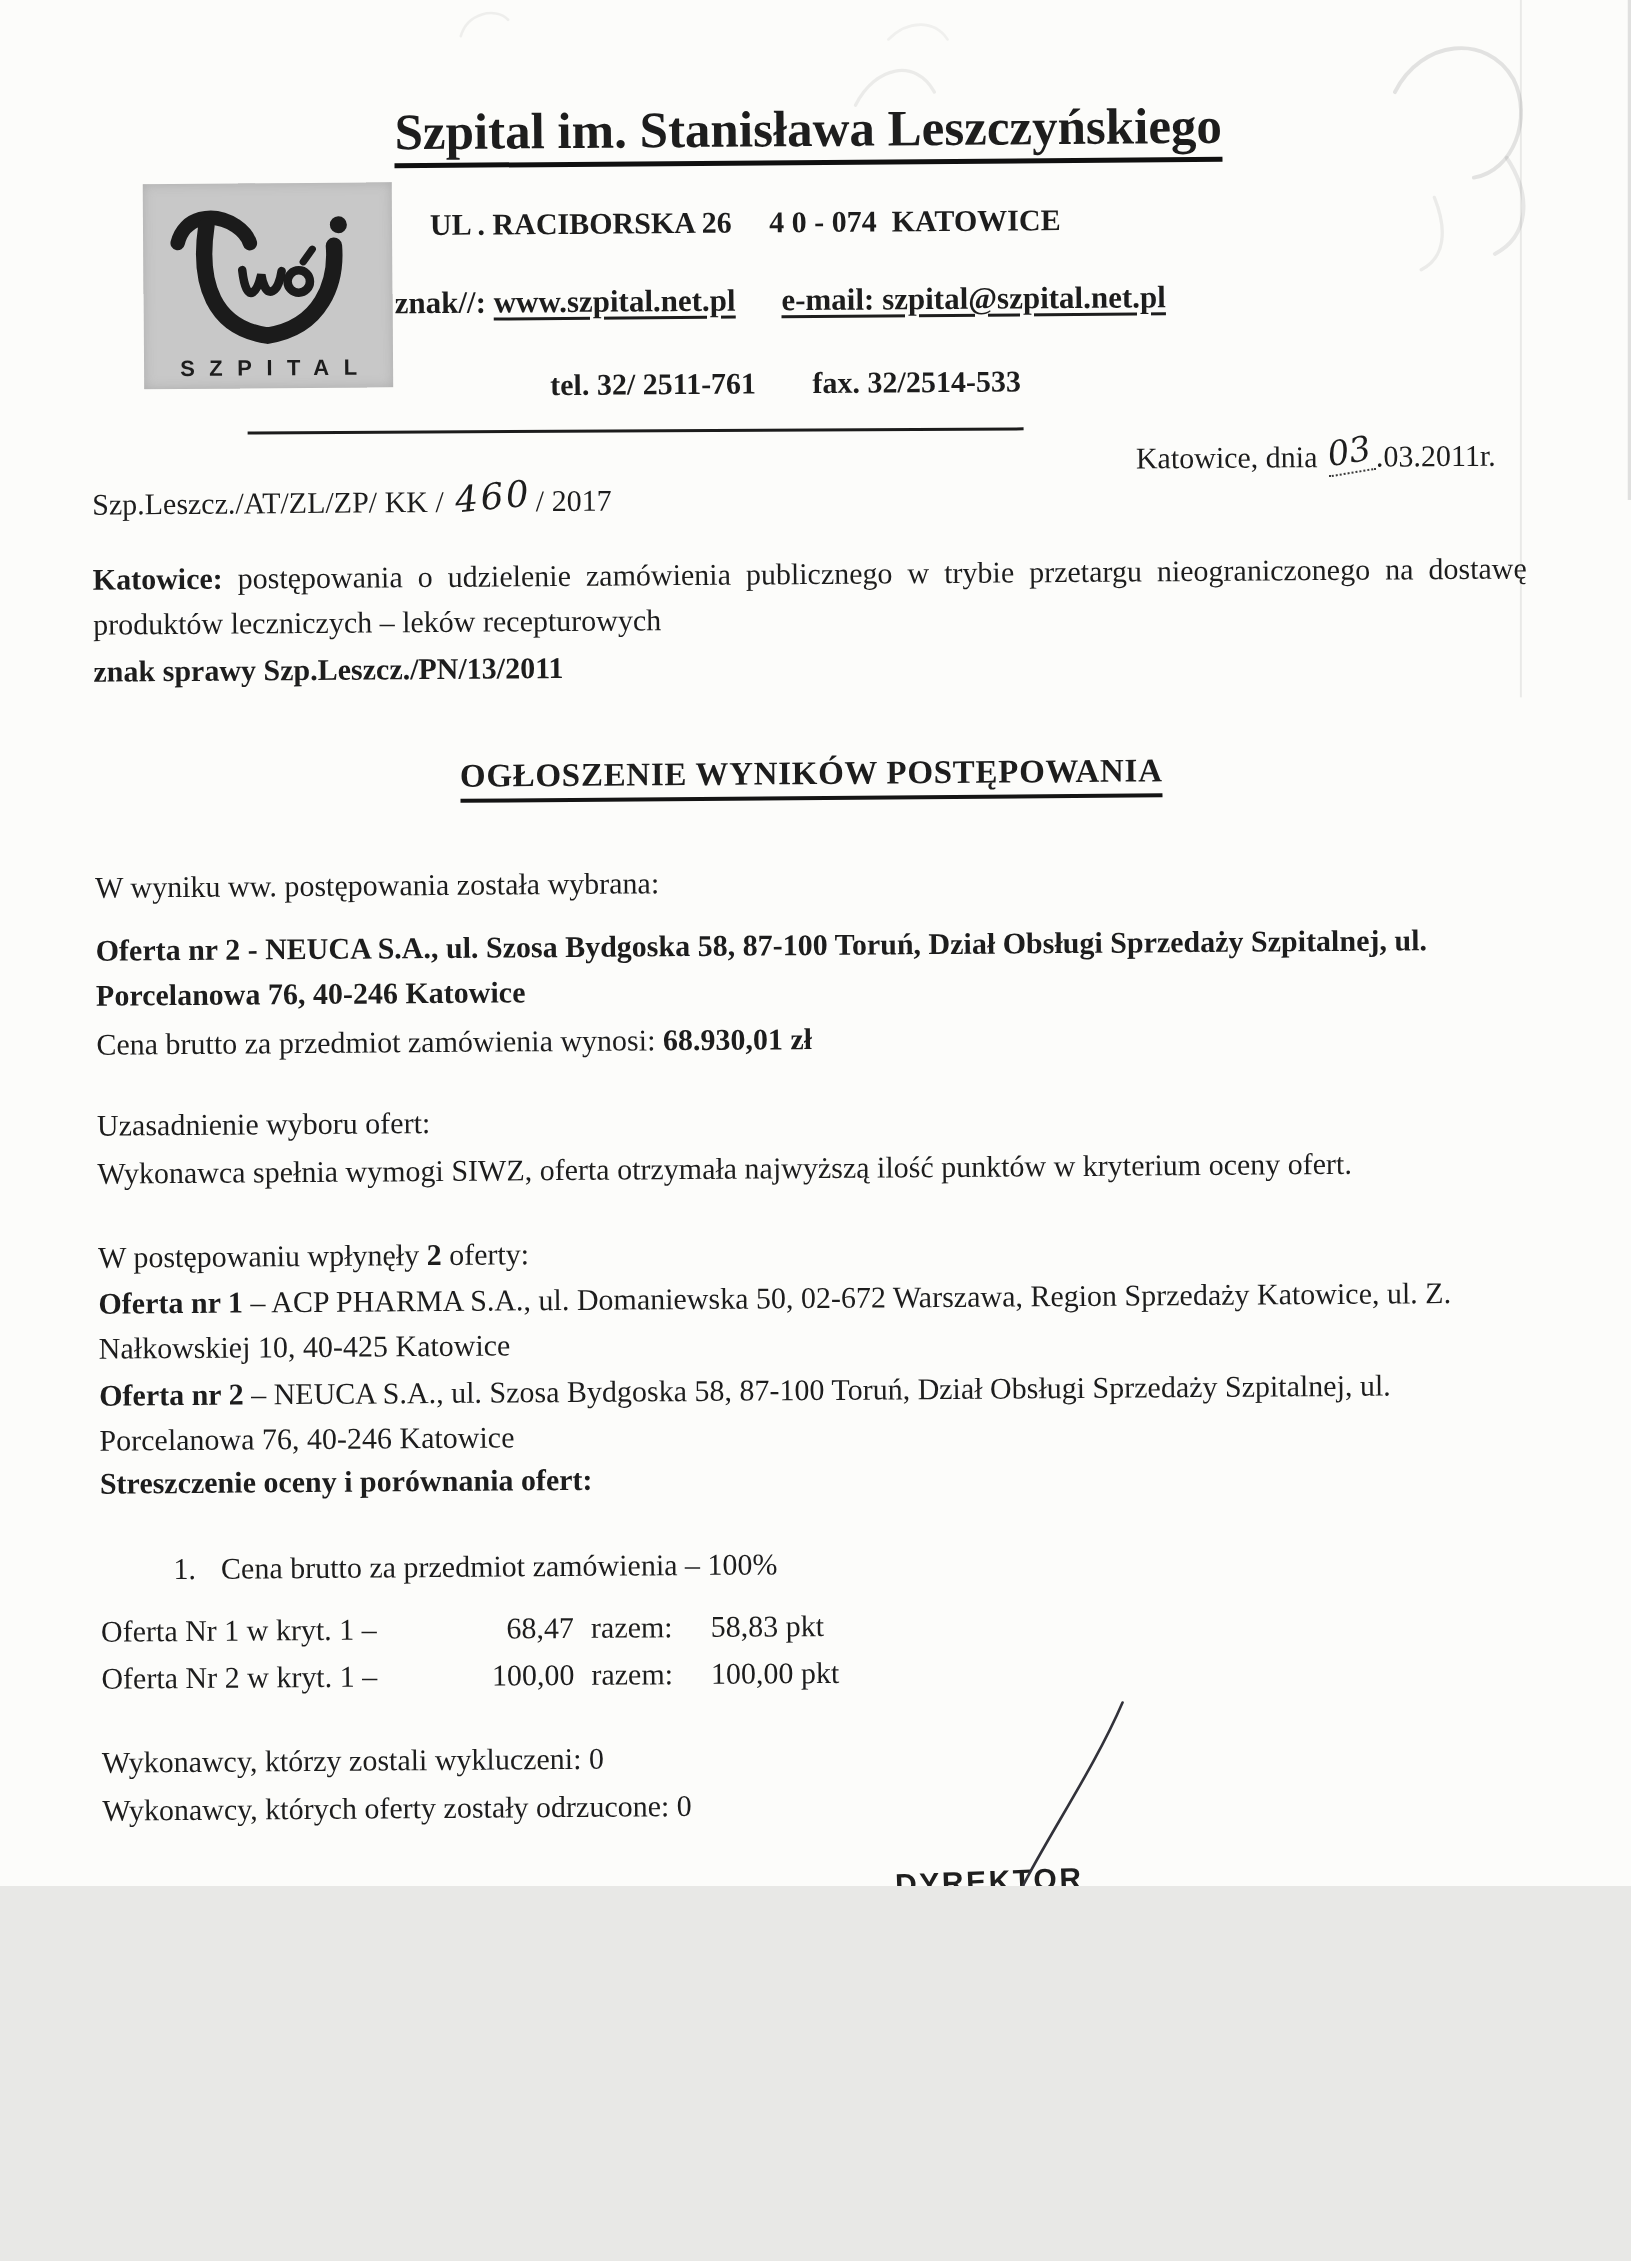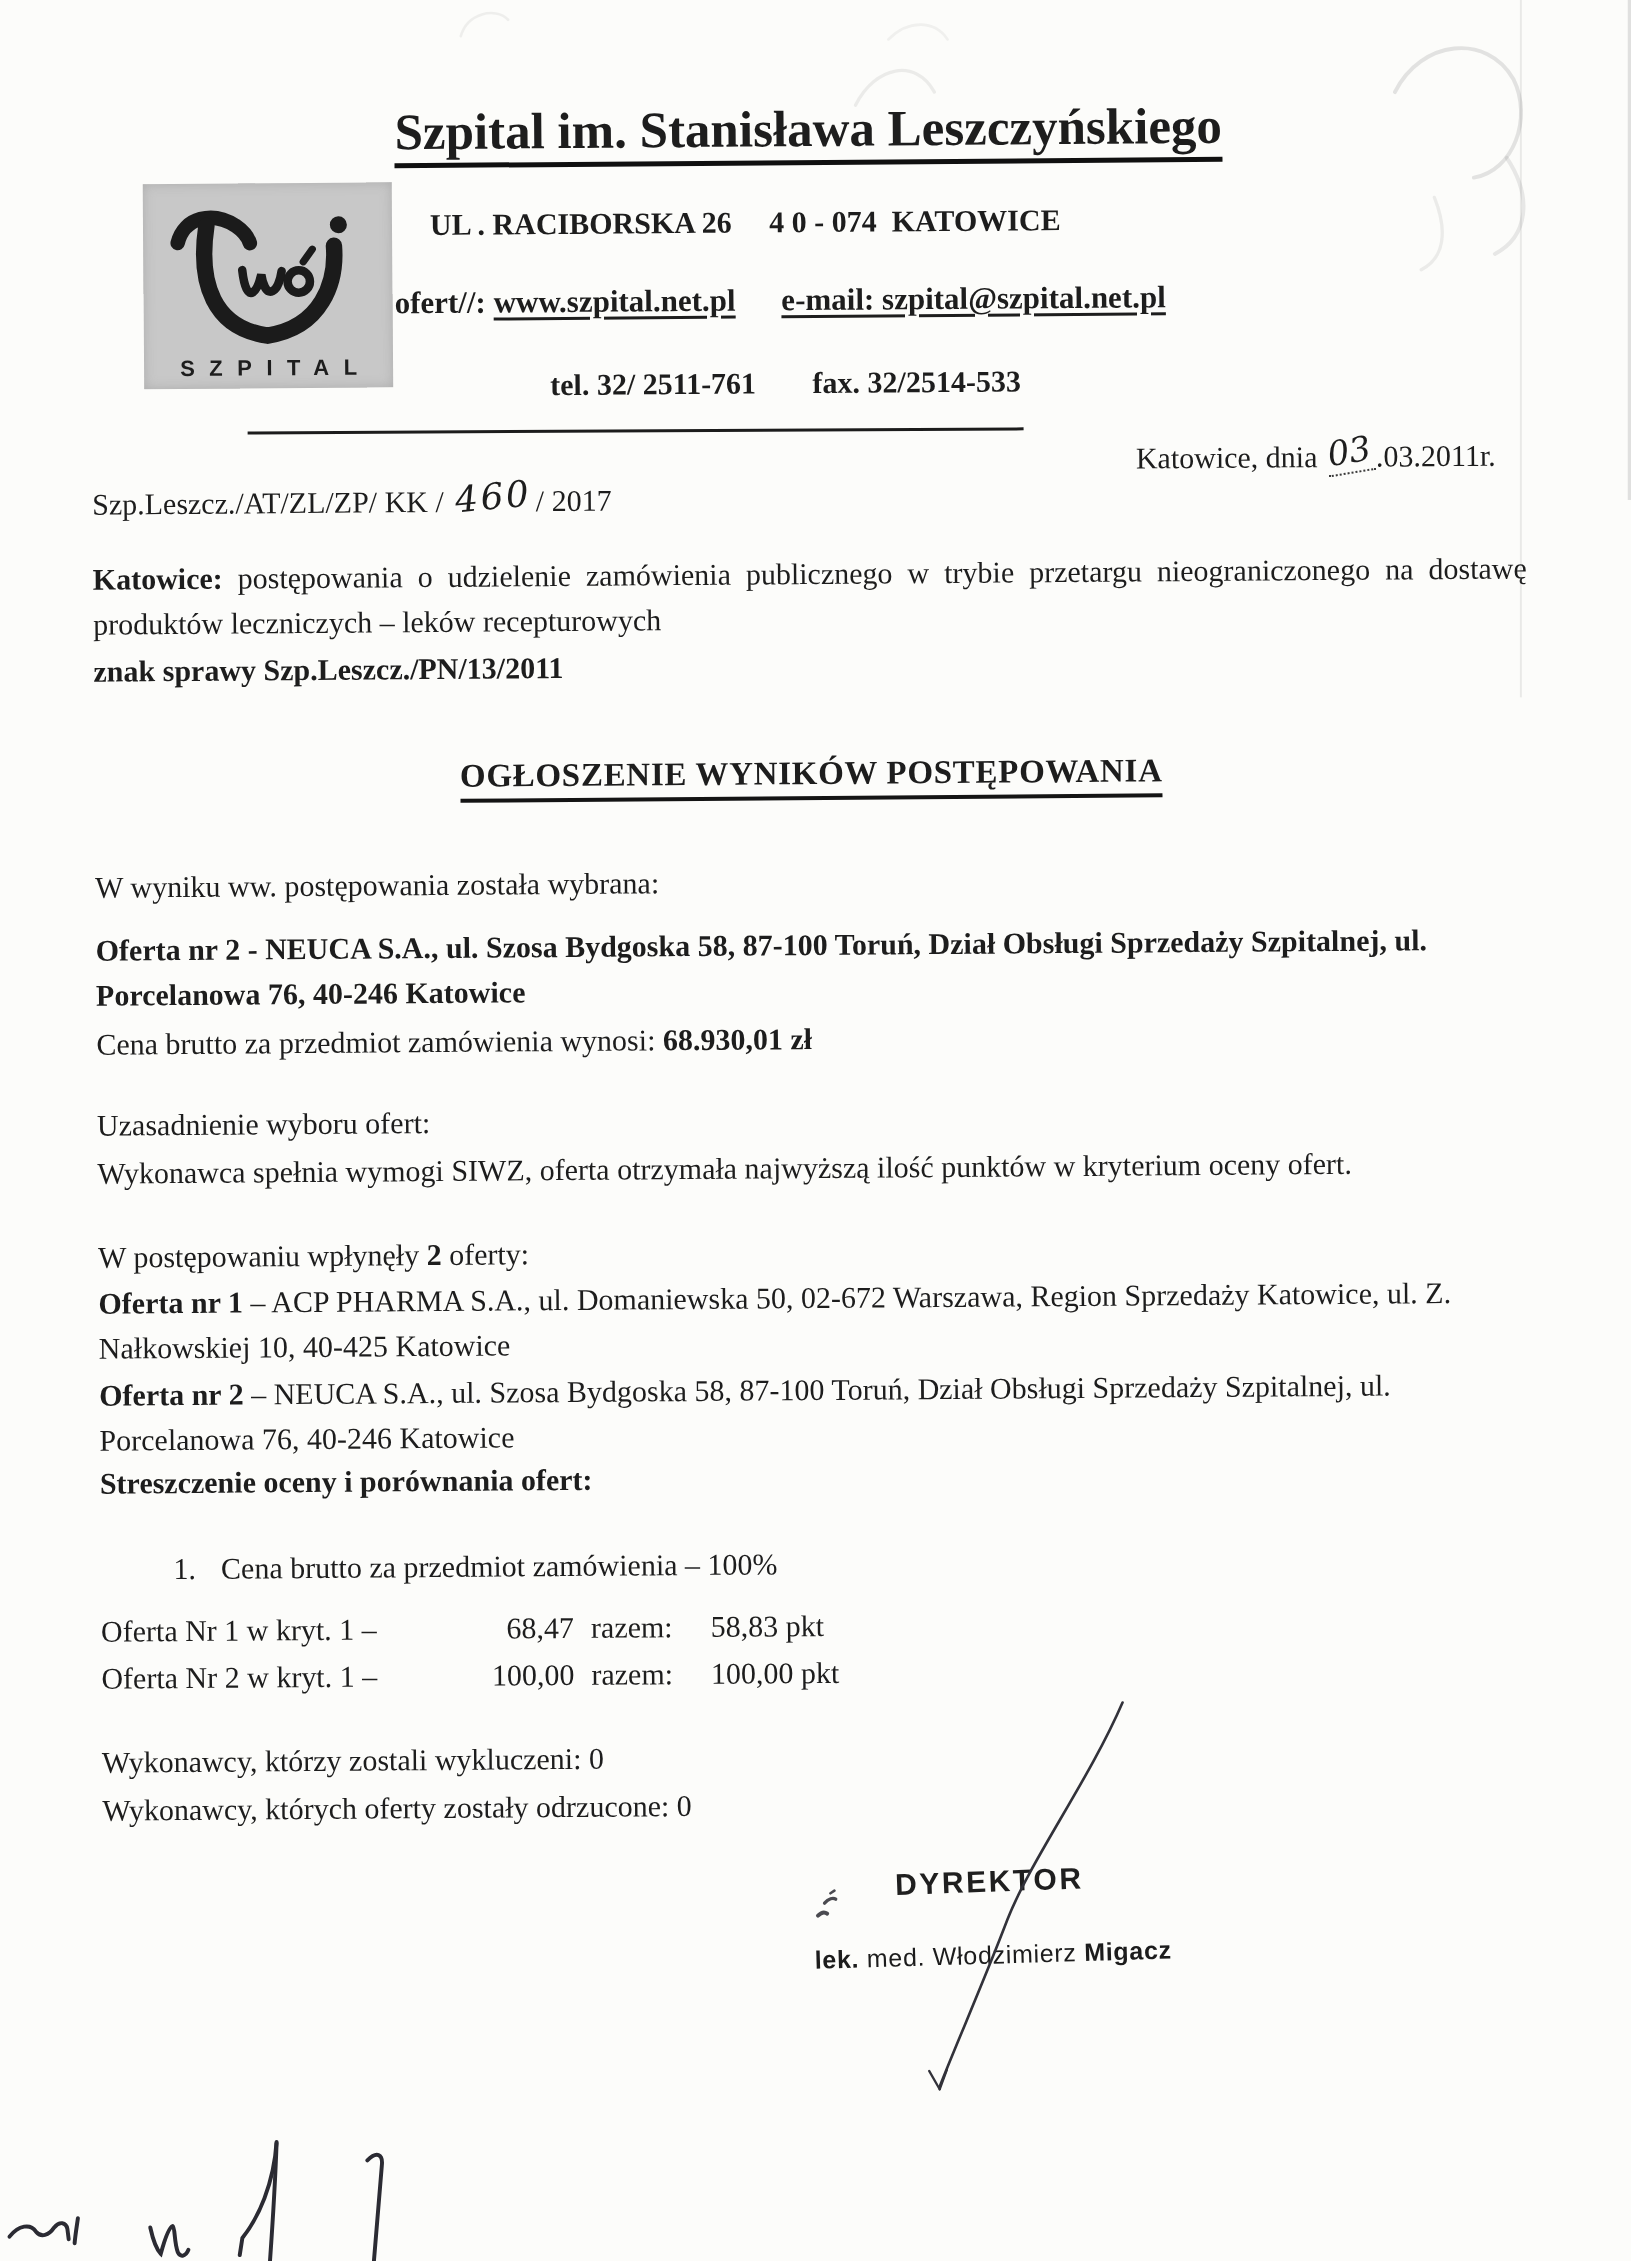--- a/index.html
+++ b/index.html
@@ -1,18 +1,18 @@
 <!DOCTYPE html>
 <html style="font-size:10.5px"><head>
 <meta charset="utf-8">
 <style>
   html,body{margin:0;padding:0;background:#e8e8e6;}
   .page{
     position:relative;
-    width:1632px;height:2261px;
+    width:1632px;height:1886px;
     background:#fcfcfa;
     overflow:hidden;
     font-family:"Liberation Serif", serif;
     color:#1d1d1d;
   }
   .content{
     position:absolute;inset:0;
     transform:rotate(-0.45deg);
     transform-origin:816px 1118px;
   }
@@ -134,21 +134,21 @@
           <circle cx="236" cy="150" r="17" stroke-width="13"></circle>
           <path d="M243,120 L257,101" stroke-width="11"></path>
         </g>
         <circle cx="297" cy="64" r="13" fill="#1b1b1b"></circle>
       </svg>
       <div class="logo-caption">SZPITAL</div>
     </div>
 
     <div class="abs addr1">UL . RACIBORSKA 26     4 0 - 074  KATOWICE</div>
     <div class="abs addr2">
-      <span>ofert//:</span>
+      <span>znak//:</span>
       <span class="u">www.szpital.net.pl</span>
       <span class="u email">e-mail: szpital@szpital.net.pl</span>
     </div>
     <div class="abs addr3">
       <span>tel. 32/ 2511-761</span>
       <span class="fax">fax. 32/2514-533</span>
     </div>
 
     <div class="abs rule"></div>
 

